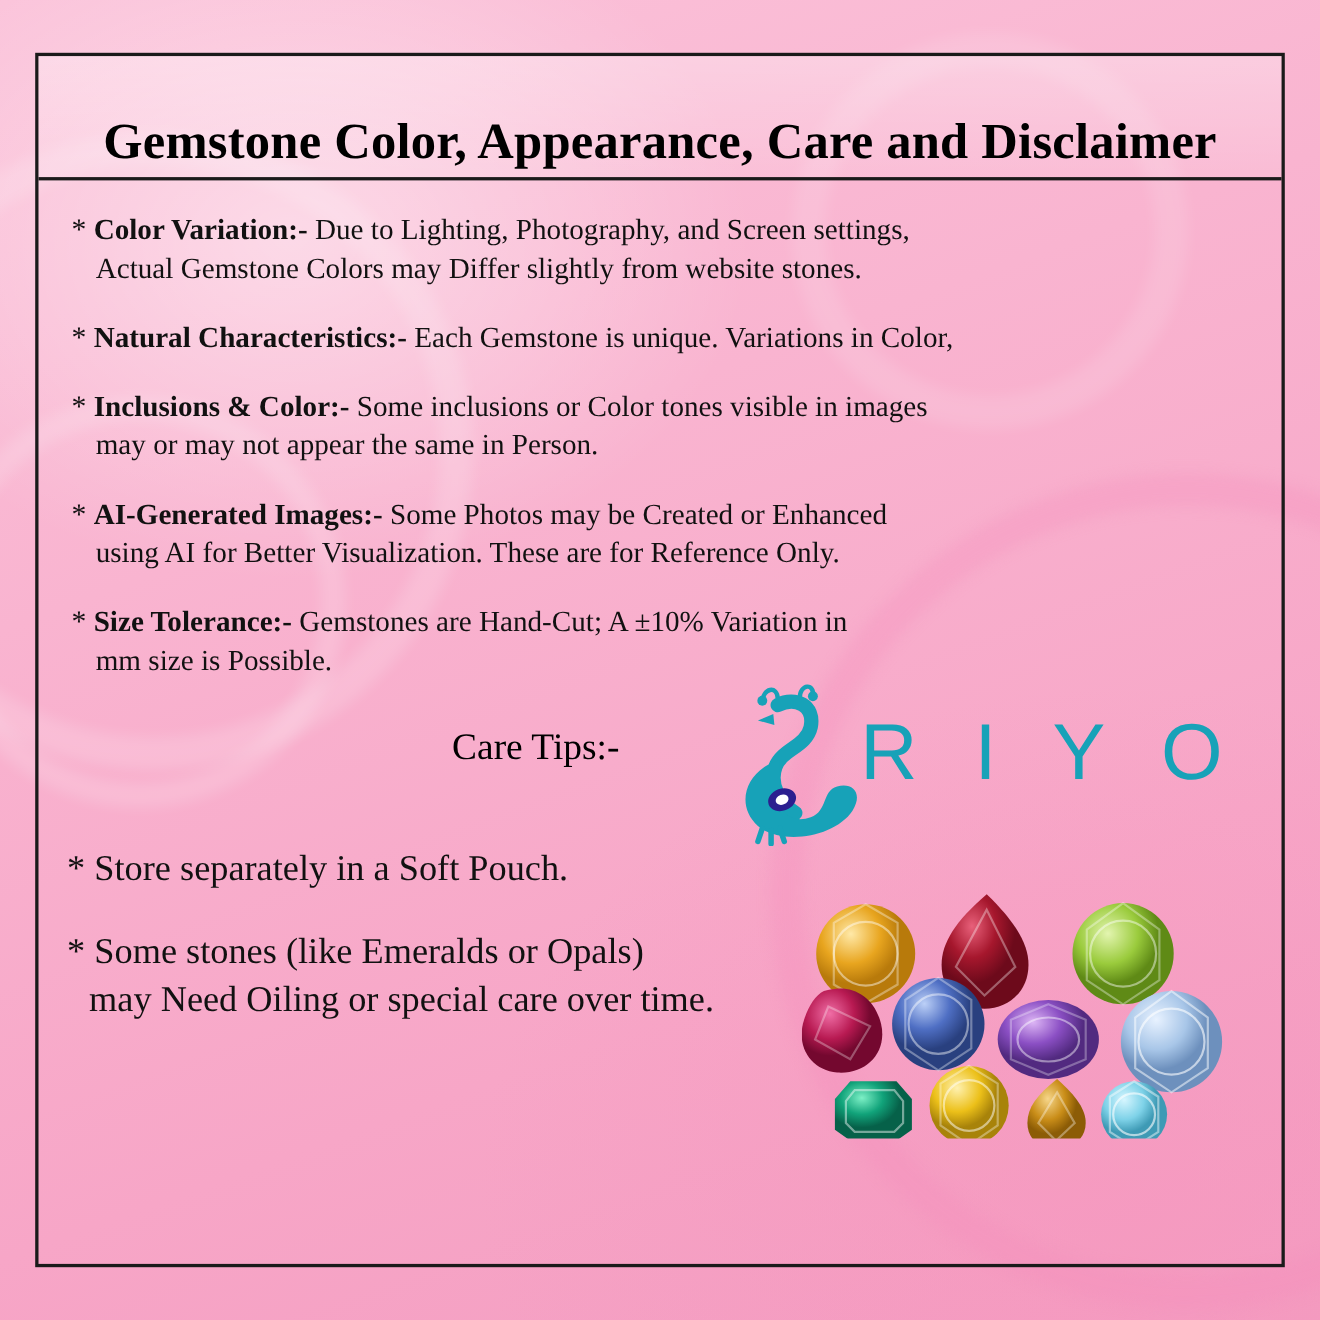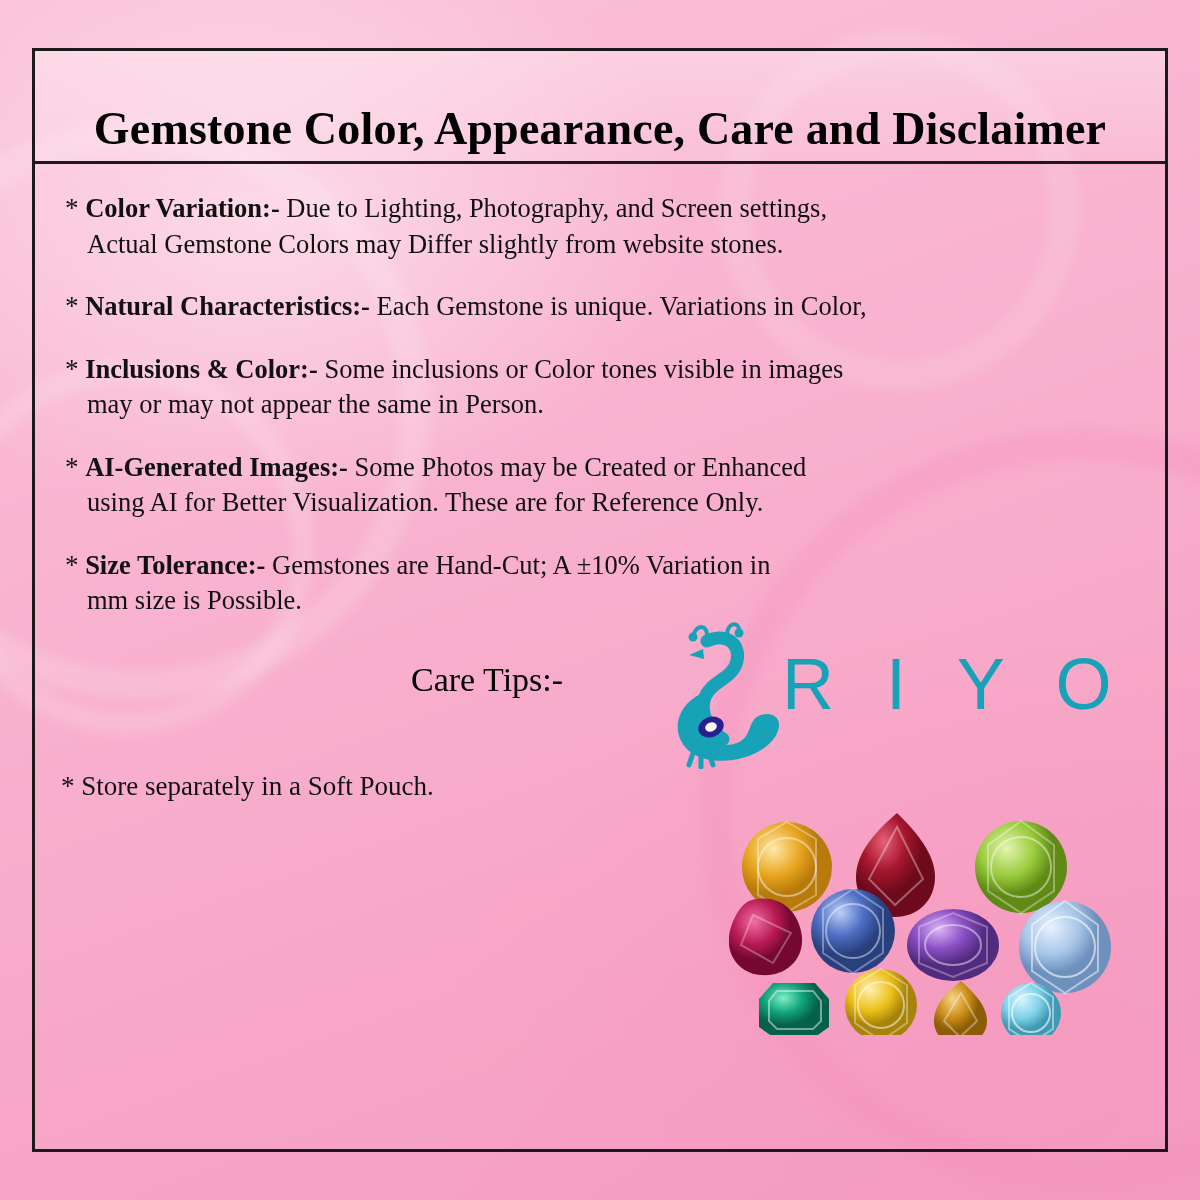--- a/index.html
+++ b/index.html
@@ -129,21 +129,21 @@
     position: absolute;
     left: 0px;
     top: 0px;
   }
 
   .care-list {
     position: relative;
     margin-top: 18px;
   }
   .care-item {
-    font-size: 27px;
+    font-size: 33px;
     line-height: 1.32;
     color: #111;
     margin-bottom: 18px;
     max-width: 700px;
     margin-top: 32px;
   }
   .care-item .sub {
     display: block;
     padding-left: 20px;
   }
@@ -229,20 +229,25 @@
             </svg>
           </span>
           <span class="logo-text">R I Y O</span>
         </div>
       </div>
 
       <div class="care-list">
         <div class="care-item">
           <span class="star">*</span>
           <span>Store separately in a Soft Pouch.</span>
+        </div>
+        <div class="care-item">
+          <span class="star">*</span>
+          <span>Some stones (like Emeralds or Opals)</span>
+          <span class="sub">may Need Oiling or special care over time.</span>
         </div>
       </div>
 
       <div class="gems">
         <svg width="430" height="230" viewBox="0 0 430 230" xmlns="http://www.w3.org/2000/svg">
           <defs>
             <radialGradient id="gCit" cx="35%" cy="30%">
               <stop offset="0%" stop-color="#ffe9a8"></stop>
                 <stop offset="60%" stop-color="#e8a51f"></stop>
                 <stop offset="100%" stop-color="#b87a0b"></stop>

